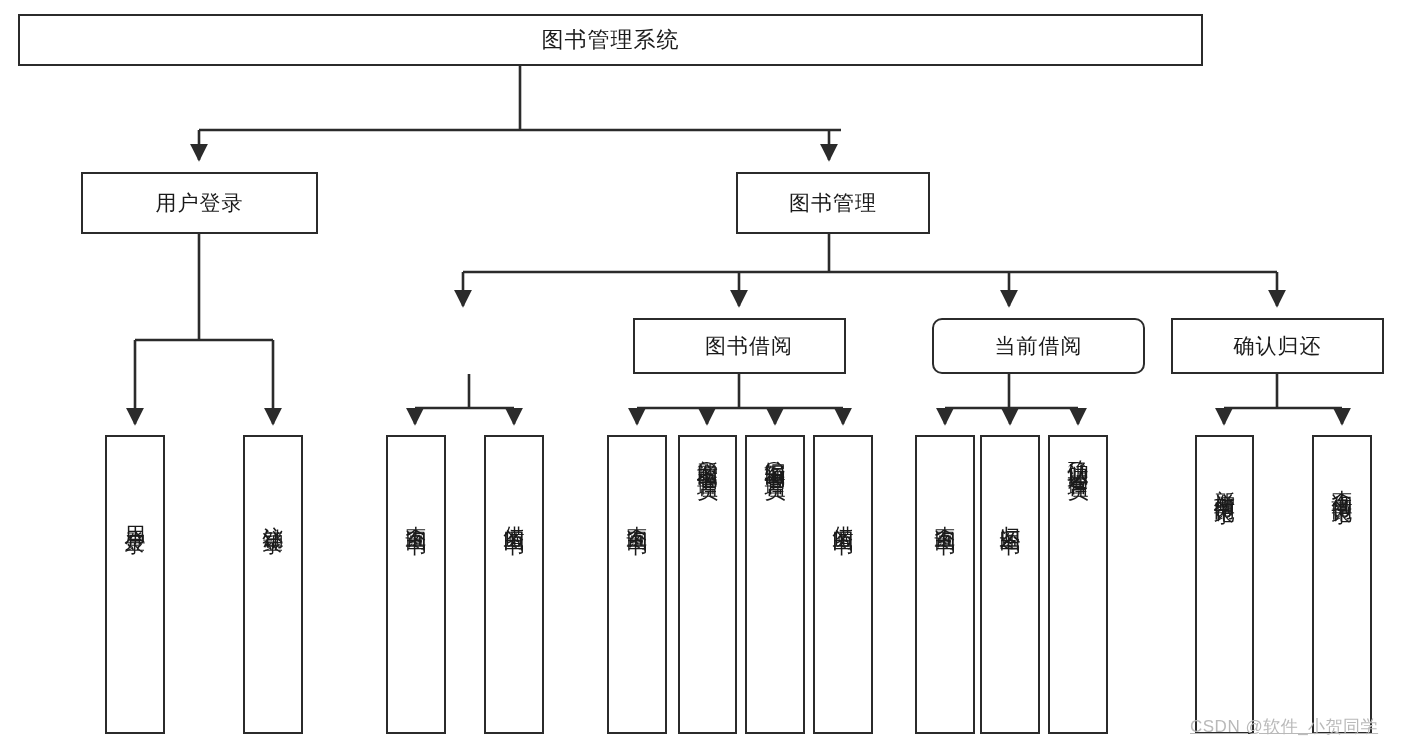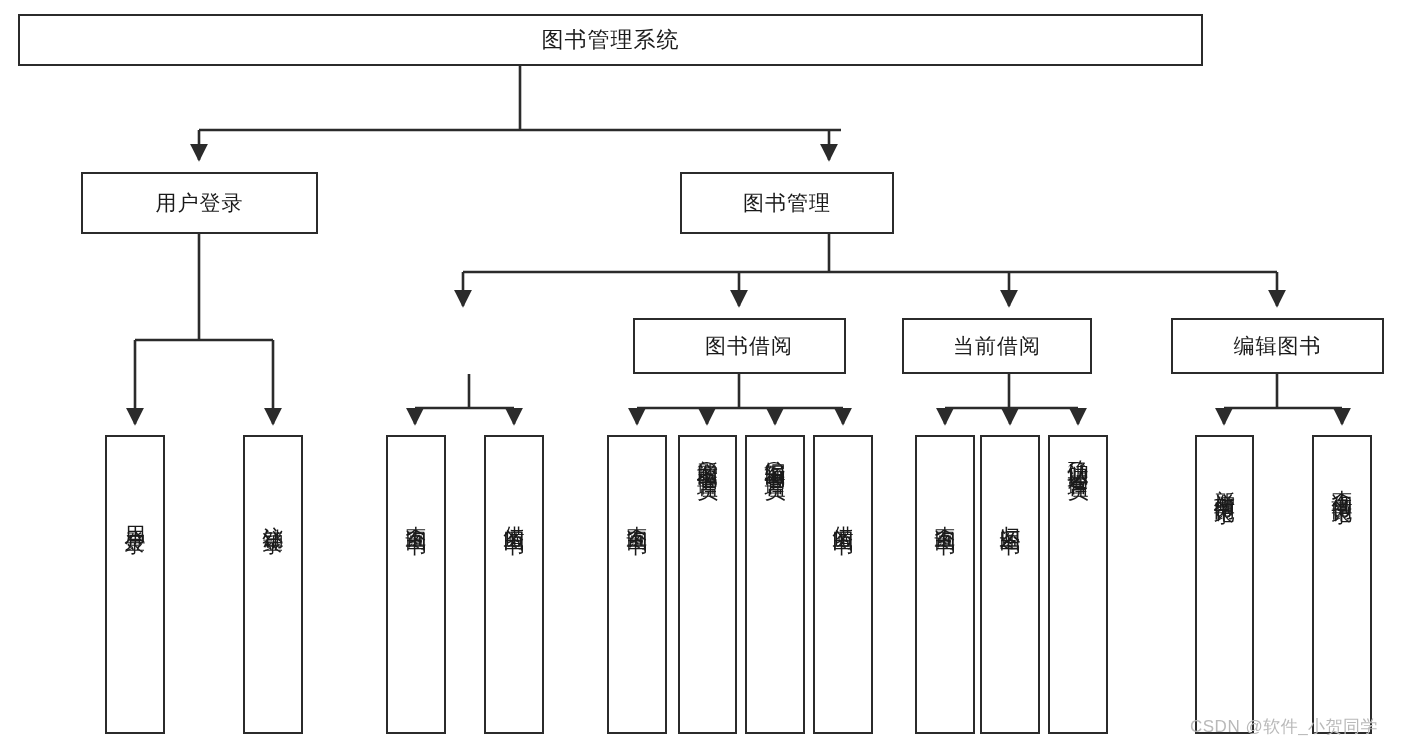--- a/index.html
+++ b/index.html
@@ -121,32 +121,32 @@
     </g>
   </svg>
 
   <div class="node horiz title" style="left:18px; top:14px; width:1185px; height:52px;">
     <span>图书管理系统</span>
   </div>
 
   <div class="node horiz" style="left:81px; top:172px; width:237px; height:62px;">
     <span>用户登录</span>
   </div>
-  <div class="node horiz" style="left:680px; top:172px; width:214px; height:62px;">
+  <div class="node horiz" style="left:736px; top:172px; width:194px; height:62px;">
     <span>图书管理</span>
   </div>
 
   <div class="node horiz" style="left:633px; top:318px; width:213px; height:56px;padding-left:19px;">
     <span>图书借阅</span>
   </div>
-  <div class="node horiz" style="left:902px; top:318px; width:190px; height:56px;">
+  <div class="node horiz" style="left:932px; top:318px; width:213px; height:56px;border-radius:10px;">
     <span>当前借阅</span>
   </div>
   <div class="node horiz" style="left:1171px; top:318px; width:213px; height:56px;">
-    <span>编辑图书</span>
+    <span>确认归还</span>
   </div>
 
   <div class="node vert" style="left:105px; top:435px; width:60px; height:299px; padding-top:72px;">
     <span class="vtext">用户登录</span>
   </div>
   <div class="node vert" style="left:243px; top:435px; width:60px; height:299px; padding-top:72px;">
     <span class="vtext">注销登录</span>
   </div>
 
   <div class="node vert" style="left:386px; top:435px; width:60px; height:299px; padding-top:72px;">
@@ -179,15 +179,15 @@
     <span class="vtext">确认归还（管理员）</span>
   </div>
 
   <div class="node vert" style="left:1195px; top:435px; width:59px; height:299px; padding-top:36px;">
     <span class="vtext">新增借阅记录</span>
   </div>
   <div class="node vert" style="left:1312px; top:435px; width:60px; height:299px; padding-top:36px;">
     <span class="vtext">查询借阅记录</span>
   </div>
 
-  <div class="watermark" style="left:1190px; top:715px;">CSDN @软件_小贺同学</div>
+  <div class="watermark" style="left:1190px; top:715px;text-decoration:underline;">CSDN @软件_小贺同学</div>
 
 </div>
 
 </body></html>

